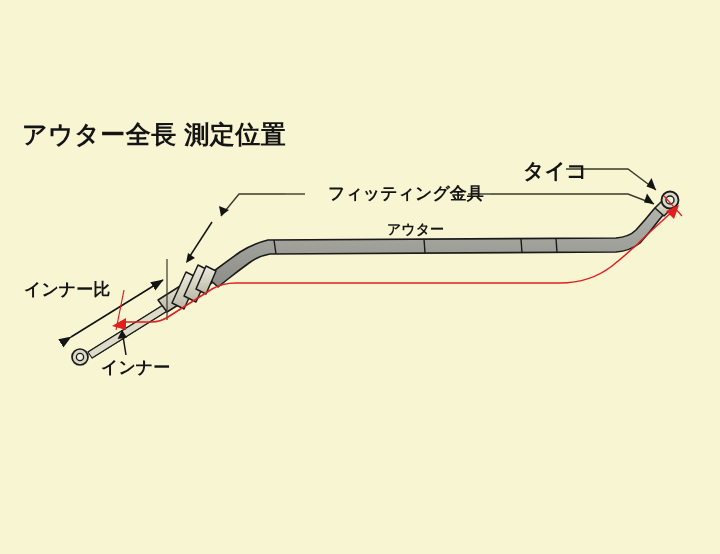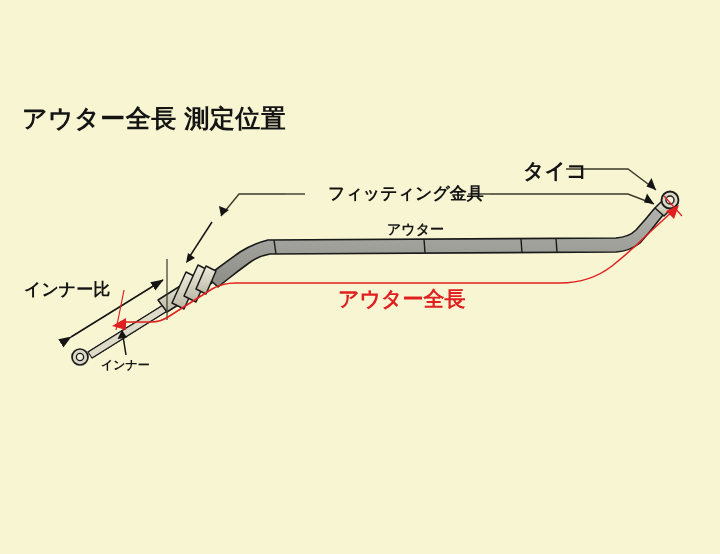--- a/index.html
+++ b/index.html
@@ -27,21 +27,21 @@
     height: 554px;
   }
   .lbl {
     position: absolute;
     white-space: nowrap;
     line-height: 1;
     color: #141414;
   }
   #page-title {
     left: 22px;
-    top: 106px;
+    top: 122px;
     font-size: 25px;
     font-weight: bold;
     letter-spacing: 0.5px;
     text-align: center;
   }
   #label-fitting {
     left: 309px;
     top: 185px;
     font-size: 17px;
     font-weight: bold;
@@ -61,21 +61,21 @@
   }
   #label-inner-ratio {
     left: 24px;
     top: 281px;
     font-size: 17px;
     font-weight: bold;
   }
   #label-inner {
     left: 101px;
     top: 359px;
-    font-size: 12px;
+    font-size: 17px;
     font-weight: bold;
   }
   #label-outer-total {
     left: 338px;
     top: 288px;
     font-size: 21px;
     font-weight: bold;
     color: #e02020;
   }
 </style>
@@ -199,15 +199,14 @@
       <line x1="664" y1="196" x2="682" y2="216" stroke="#e02020" stroke-width="1.2"></line>
     </g>
   </svg>
 
   <div class="lbl" id="page-title">アウター全長 測定位置</div>
   <div class="lbl" id="label-fitting">フィッティング金具</div>
   <div class="lbl" id="label-taiko">タイコ</div>
   <div class="lbl" id="label-outer">アウター</div>
   <div class="lbl" id="label-inner-ratio">インナー比</div>
   <div class="lbl" id="label-inner">インナー</div>
-  <div class="lbl" id="label-outer-total">アウター全長</div>
 
 </div>
 
 </body></html>

